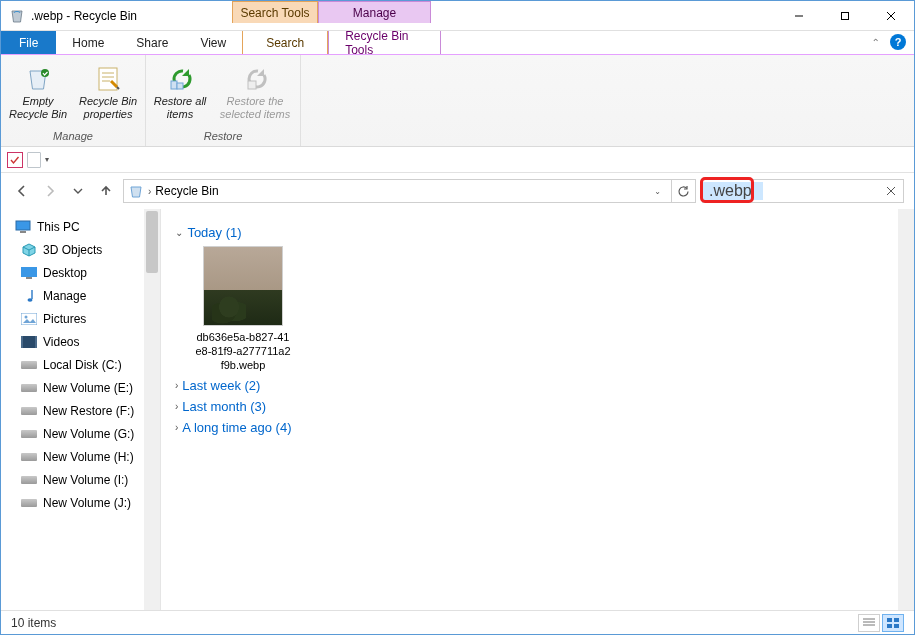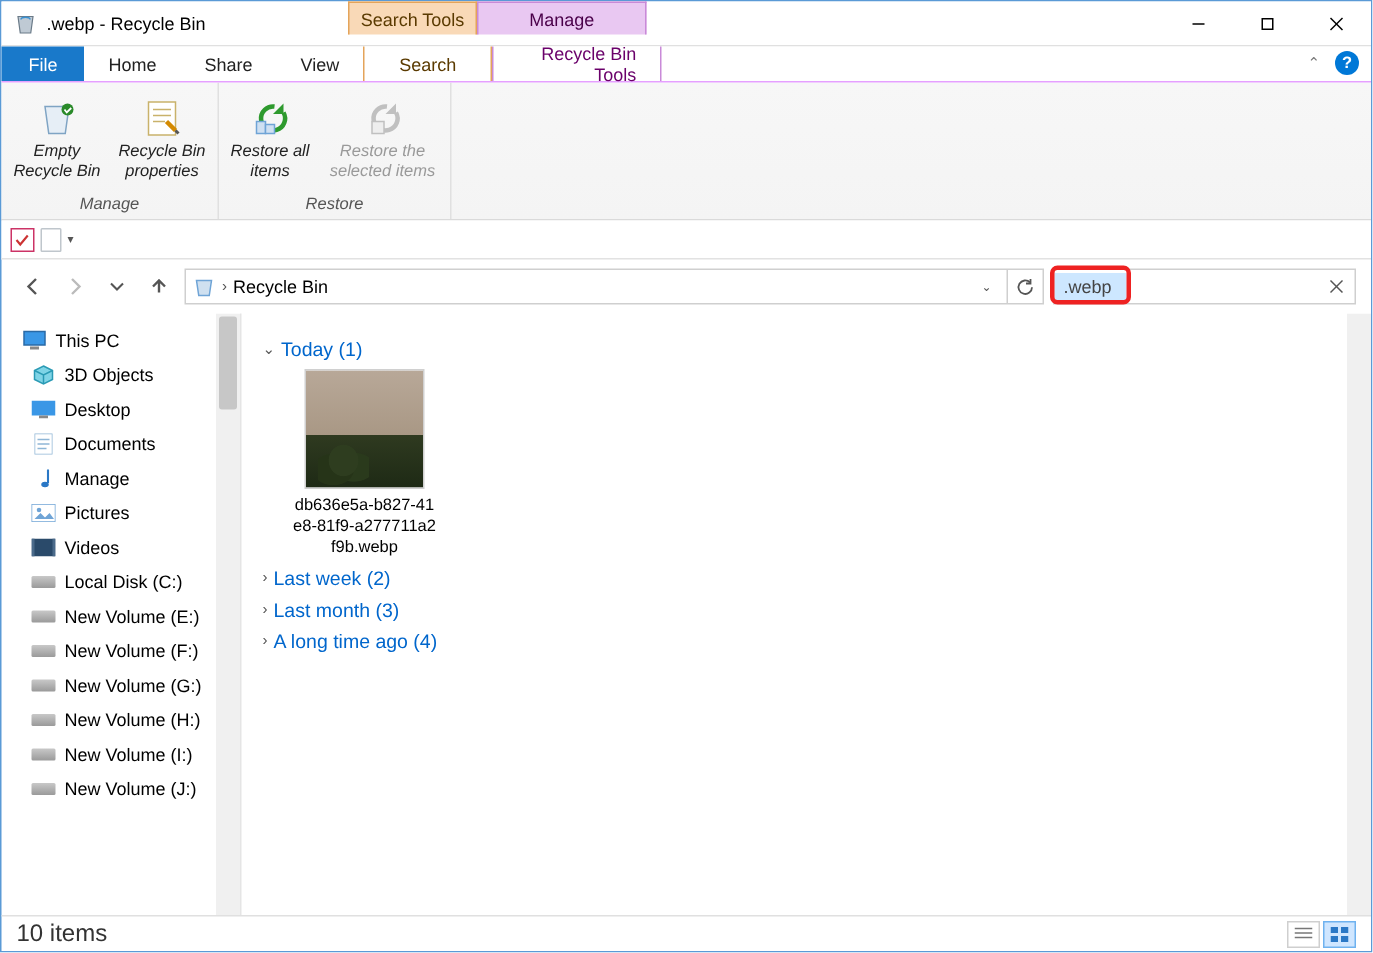--- a/index.html
+++ b/index.html
@@ -17,21 +17,21 @@
   .win-controls { position: absolute; right: 0; top: 0; display: flex; }
   .win-btn { width: 46px; height: 30px; display: flex; align-items: center; justify-content: center; font-size: 10px; }
   .win-btn svg { width: 10px; height: 10px; }
 
   
   .ribtabs { height: 24px; display: flex; align-items: stretch; border-bottom: 1px solid #e5a0ff; background: #fff; position: relative; }
   .ribtab { padding: 0 16px; display: flex; align-items: center; font-size: 12px; color: #222; }
   .ribtab.file { background: #1979ca; color: #fff; padding: 0 18px; }
   .ribtab.home, .ribtab.share, .ribtab.view { }
   .ribtab.search { width: 86px; justify-content: center; border-left: 1px solid #e4a45a; border-right: 1px solid #e4a45a; background: #fff; color: #5a3a00; }
-  .ribtab.tools { width: 113px; justify-content: center; border-left: 1px solid #c98ad8; border-right: 1px solid #c98ad8; background: #fff; color: #6a006a; text-align: right; }
+  .ribtab.tools { width: 113px; justify-content: center; border-left: 1px solid #c98ad8; border-right: 1px solid #c98ad8; background: #fff; color: #6a006a; }
   .ribtabs .help { position: absolute; right: 8px; top: 3px; display: flex; align-items: center; gap: 10px; }
   .ribtabs .help .caret { color: #777; font-size: 10px; }
   .ribtabs .help .qm { width: 16px; height: 16px; border-radius: 50%; background: #0078d7; color: #fff; display: flex; align-items: center; justify-content: center; font-size: 11px; font-weight: bold; }
 
   
   .ribbon { height: 92px; background: linear-gradient(#f7f7f7,#f4f4f4); border-bottom: 1px solid #dadada; display: flex; }
   .rgroup { border-right: 1px solid #e0e0e0; display: flex; flex-direction: column; justify-content: space-between; padding: 4px 6px 2px; font-style: italic; }
   .rgroup .items { display: flex; gap: 8px; }
   .ritem { display: flex; flex-direction: column; align-items: center; justify-content: flex-start; width: 62px; padding-top: 2px; }
   .ritem.small { width: 56px; }
@@ -52,21 +52,21 @@
   .nav-arrow { width: 22px; height: 22px; display: flex; align-items: center; justify-content: center; color: #555; }
   .nav-arrow.disabled { color: #bbb; }
   .addr { flex: 1; height: 24px; border: 1px solid #cfcfcf; display: flex; align-items: center; padding-left: 4px; gap: 4px; }
   .addr .crumb { font-size: 12px; }
   .addr .sep { font-size: 10px; color: #555; }
   .addr .spacer { flex: 1; }
   .addr .drop { font-size: 8px; color: #555; margin-right: 6px; }
   .addr .refresh { width: 24px; height: 22px; border-left: 1px solid #cfcfcf; display: flex; align-items: center; justify-content: center; }
   .searchwrap { width: 202px; height: 24px; border: 1px solid #cfcfcf; display: flex; align-items: center; position: relative; }
   .searchwrap .ring { position: absolute; left: -3px; top: -3px; width: 54px; height: 26px; border: 3px solid #e22; border-radius: 5px; pointer-events: none; }
-  .searchwrap input { border: none; outline: none; width: 48px; font-size: 12px; padding-left: 6px; color: #444; background: #cde7ff; height: 18px; }
+  .searchwrap input { border: none; outline: none; width: 60px; font-size: 16px; padding-left: 6px; color: #444; background: #cde7ff; height: 18px; }
   .searchwrap .sflex { flex: 1; }
   .searchwrap .clear { width: 24px; display: flex; align-items: center; justify-content: center; color: #555; }
 
   
   .content { flex: 1; display: flex; min-height: 0; }
   .tree { width: 160px; border-right: 1px solid #e5e5e5; overflow: hidden; position: relative; }
   .tree .scroll { position: absolute; right: 0; top: 0; bottom: 0; width: 16px; background: #f0f0f0; }
   .tree .thumb { position: absolute; right: 2px; top: 2px; width: 12px; height: 62px; background: #c7c7c7; border-radius: 2px; }
   .tree ul { list-style: none; margin: 6px 0 16px 0; padding: 0; }
   .tree li { display: flex; align-items: center; height: 23px; padding-left: 20px; font-size: 12px; gap: 6px; white-space: nowrap; }
@@ -79,21 +79,21 @@
   .pane .inner { padding: 10px 14px; }
   .grp-hdr { color: #0066cc; font-size: 13px; display: flex; align-items: center; gap: 4px; margin: 6px 0; }
   .grp-hdr .chev { font-size: 10px; color: #555; }
   .thumbs { display: flex; gap: 16px; padding-left: 20px; }
   .thumb-card { width: 96px; display: flex; flex-direction: column; align-items: center; }
   .thumb-img { width: 80px; height: 80px; border: 1px solid #d0d0d0; background: linear-gradient(to bottom, #b8a898 0%, #a99885 55%, #2f3a20 55%, #1e2a15 100%); position: relative; }
   .thumb-img::after { content: ""; position: absolute; bottom: 0; left: 8px; width: 34px; height: 30px; background: radial-gradient(ellipse at 50% 40%, #2e3d1f 40%, transparent 42%), radial-gradient(ellipse at 30% 60%, #263418 40%, transparent 42%), radial-gradient(ellipse at 70% 55%, #2a3a1c 40%, transparent 42%); }
   .thumb-lbl { font-size: 11px; text-align: center; line-height: 14px; margin-top: 4px; word-break: break-all; }
 
   
-  .status { height: 24px; border-top: 1px solid #e0e0e0; display: flex; align-items: center; padding: 0 10px; font-size: 16px; color: #333; }
+  .status { height: 24px; border-top: 1px solid #e0e0e0; display: flex; align-items: center; padding: 0 10px; font-size: 12px; color: #333; }
   .status .flex { flex: 1; }
   .view-btns { display: flex; gap: 2px; }
   .vbtn { width: 22px; height: 18px; border: 1px solid #cfcfcf; display: flex; align-items: center; justify-content: center; }
   .vbtn.active { background: #cfe6ff; border-color: #6fb2ef; }
 
   
   svg { display: block; }
 </style>
 </head>
 <body>
@@ -295,31 +295,20 @@
               <svg width="16" height="12" viewBox="0 0 16 12">
                 <rect x="0" y="0" width="16" height="10" fill="#3a97e6"></rect>
                 <rect x="5" y="10" width="6" height="2" fill="#888"></rect>
               </svg>
             </span>
             <span>Desktop</span>
           </li>
         <li>
             <span class="ticon">
               <svg width="12" height="14" viewBox="0 0 12 14">
-                <rect x="0" y="0" width="12" height="14" fill="#fff" stroke="#8fb6d6"></rect>
-                <line x1="2" y1="4" x2="10" y2="4" stroke="#8fb6d6"></line>
-                <line x1="2" y1="7" x2="10" y2="7" stroke="#8fb6d6"></line>
-                <line x1="2" y1="10" x2="8" y2="10" stroke="#8fb6d6"></line>
-              </svg>
-            </span>
-            <span>Documents</span>
-          </li>
-        <li>
-            <span class="ticon">
-              <svg width="12" height="14" viewBox="0 0 12 14">
                 <path d="M9 1 L9 10" stroke="#2a78c6" stroke-width="1.4"></path>
                 <ellipse cx="7" cy="11" rx="2.5" ry="1.8" fill="#2a78c6"></ellipse>
               </svg>
             </span>
             <span>Manage</span>
           </li>
         <li>
             <span class="ticon">
               <svg width="16" height="12" viewBox="0 0 16 12">
                 <rect x="0" y="0" width="16" height="12" fill="#fff" stroke="#6fa4d6"></rect>
@@ -348,21 +337,21 @@
         <li>
             <span class="ticon">
               <span class="drive"></span>
             </span>
             <span>New Volume (E:)</span>
           </li>
         <li>
             <span class="ticon">
               <span class="drive"></span>
             </span>
-            <span>New Volume (F:)</span>
+            <span>New Restore (F:)</span>
           </li>
         <li>
             <span class="ticon">
               <span class="drive"></span>
             </span>
             <span>New Volume (G:)</span>
           </li>
         <li>
             <span class="ticon">
               <span class="drive"></span>

